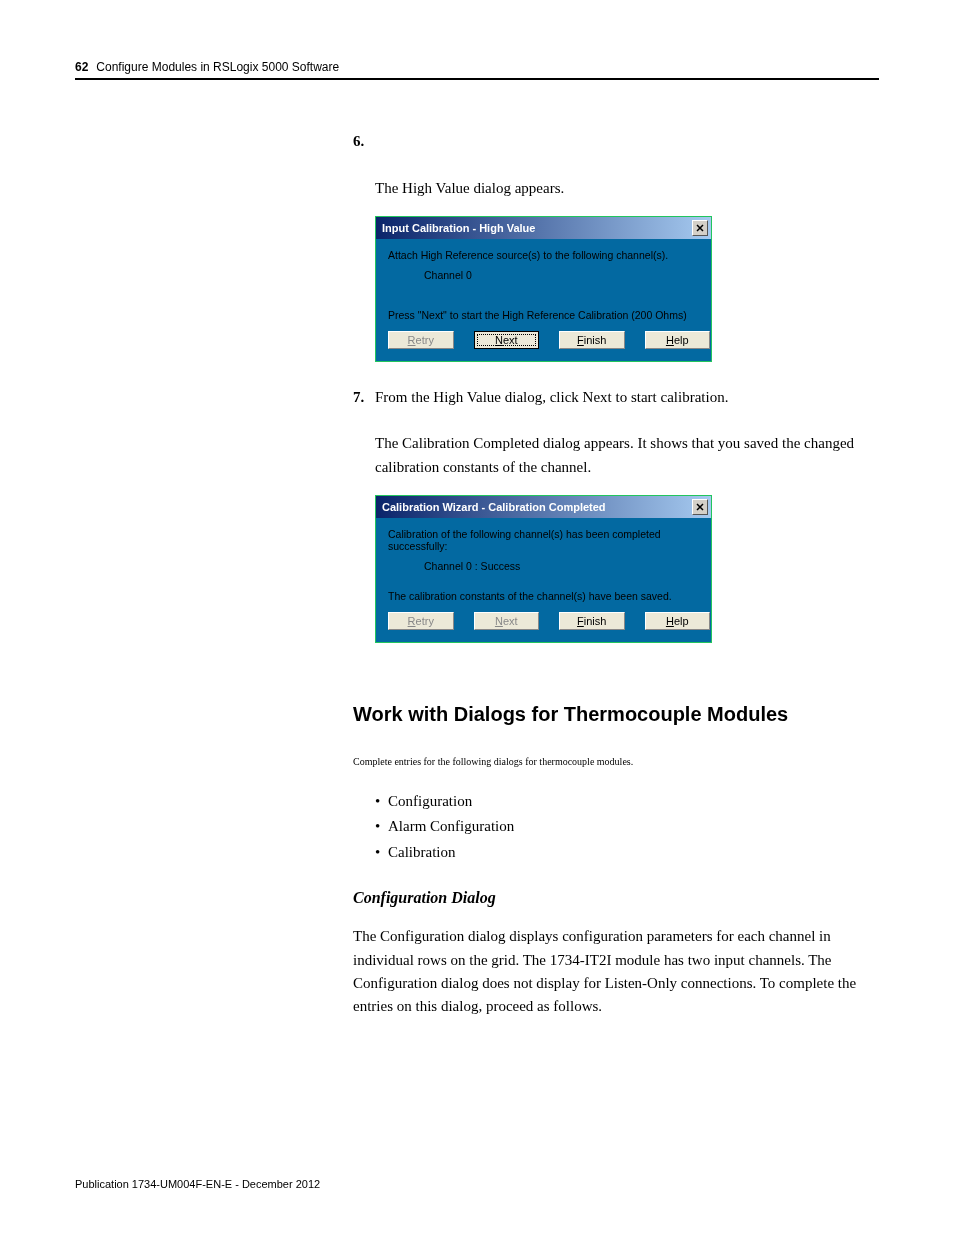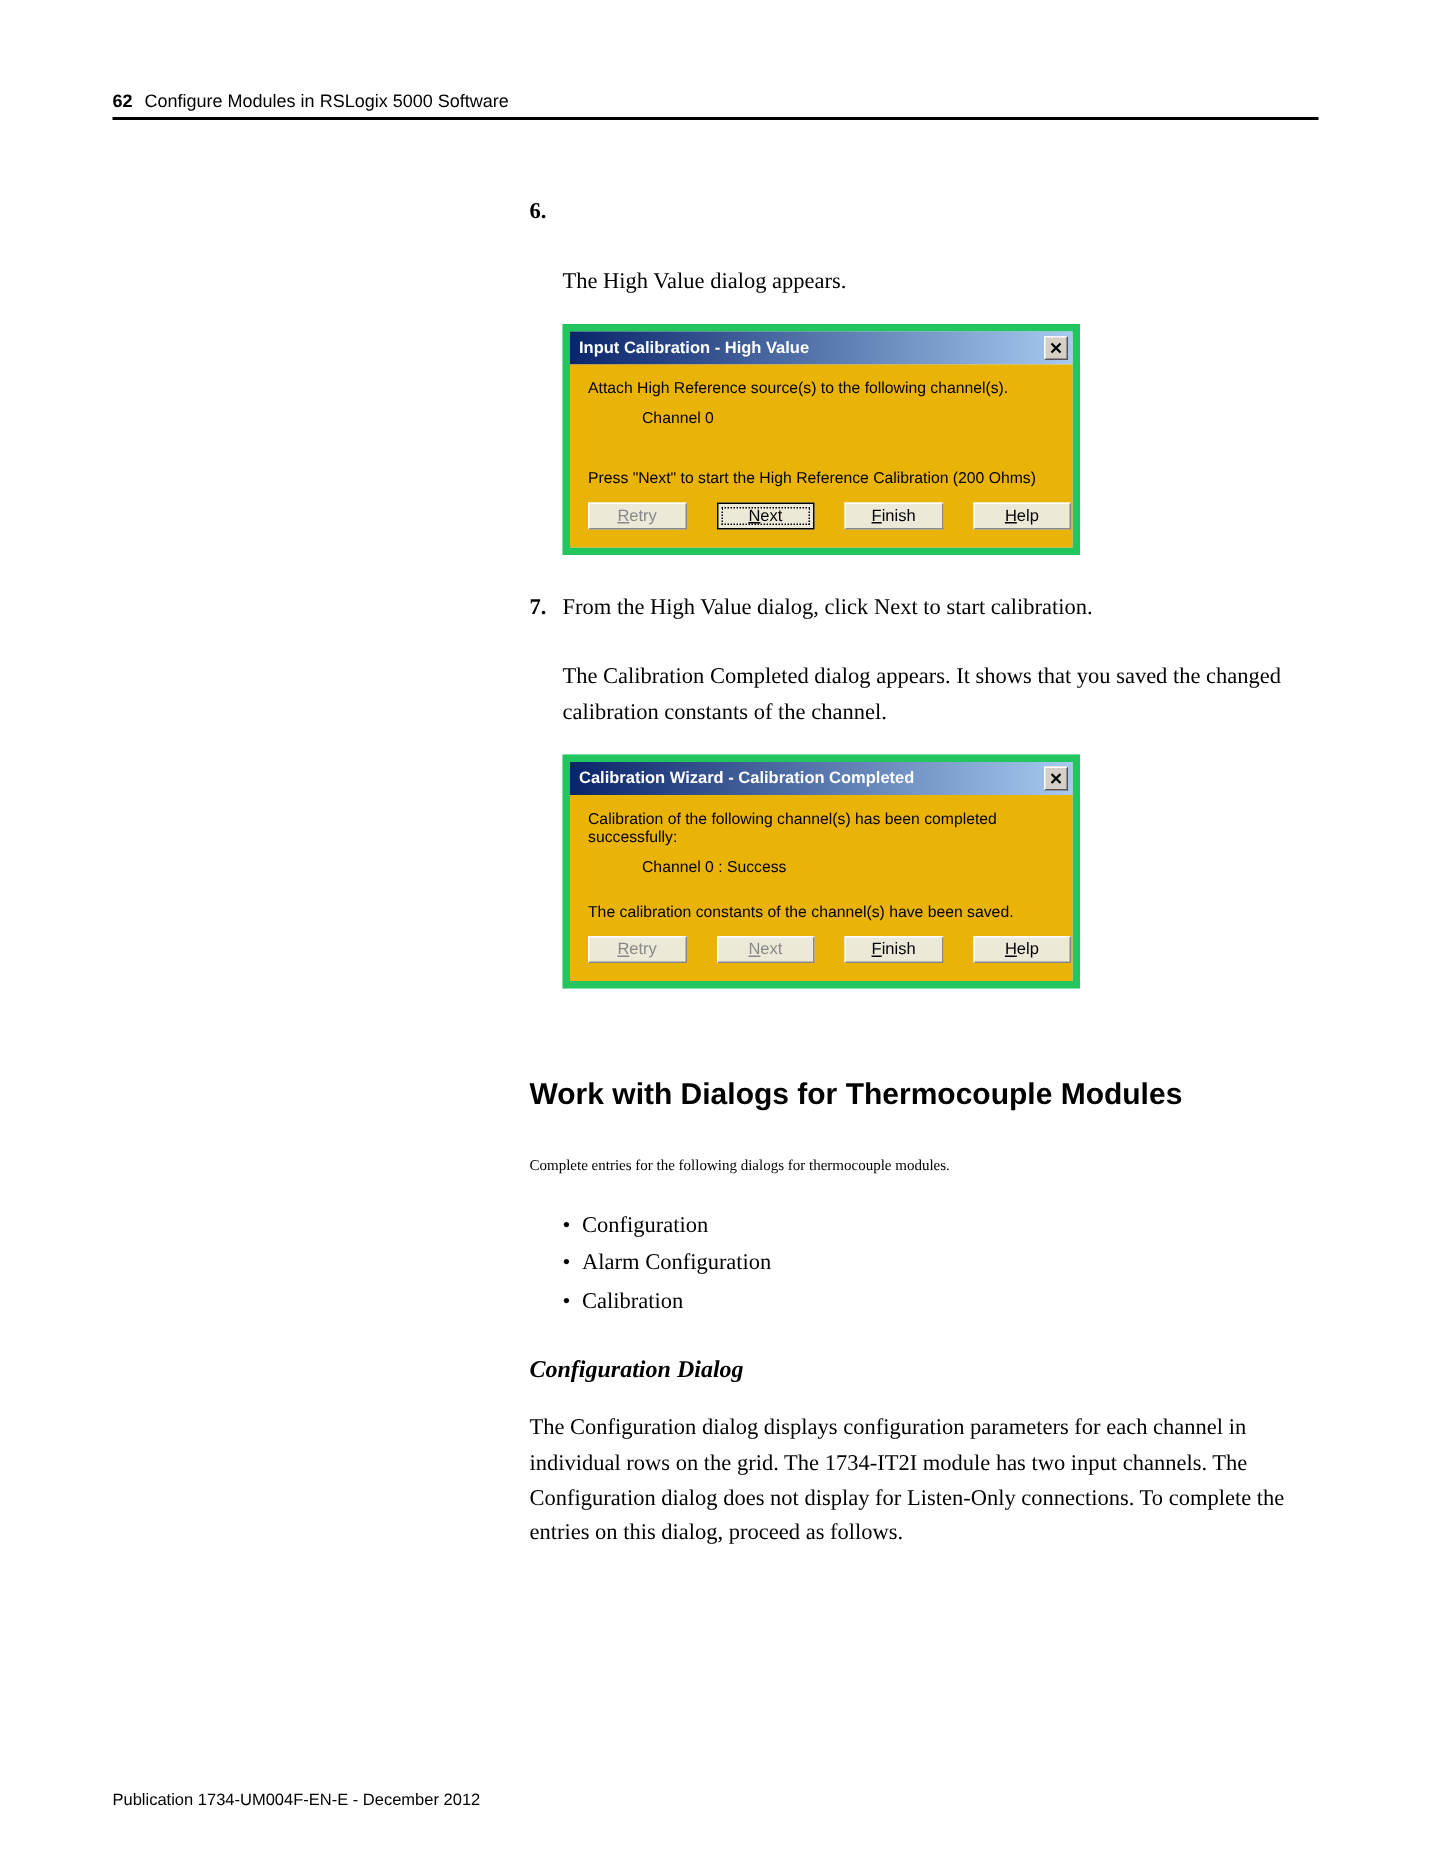--- a/index.html
+++ b/index.html
@@ -37,21 +37,21 @@
     flex-shrink: 0;
   }
   .para {
     font-size: 15px;
     line-height: 1.55;
     margin: 0 0 16px 22px;
   }
   .dialog {
     margin: 12px 0 24px 22px;
     width: 335px;
-    border: 5px solid #22c55e;
+    border: 1px solid #22c55e;
     background: #e8e8e8;
     font-family: Tahoma, Arial, sans-serif;
     font-size: 10.5px;
     position: relative;
   }
   .titlebar {
     background: linear-gradient(to right, #0a246a, #a6caf0);
     color: #fff;
     font-weight: bold;
     font-size: 11px;
@@ -72,21 +72,21 @@
     font-size: 9px;
     font-weight: bold;
     display: flex;
     align-items: center;
     justify-content: center;
     line-height: 1;
   }
   .close-x svg { width: 8px; height: 8px; }
   .dialog-body {
     padding: 10px 1px 12px 12px;
-    background: #eab308;
+    background: #0369a1;
   }
   .dbody-text { margin-bottom: 8px; }
   .dbody-indent { margin-left: 36px; margin-bottom: 28px; }
   .d2 .dbody-indent { margin-bottom: 18px; }
   .btn-row {
     display: flex;
     justify-content: center;
     gap: 20px;
     margin-top: 10px;
   }

